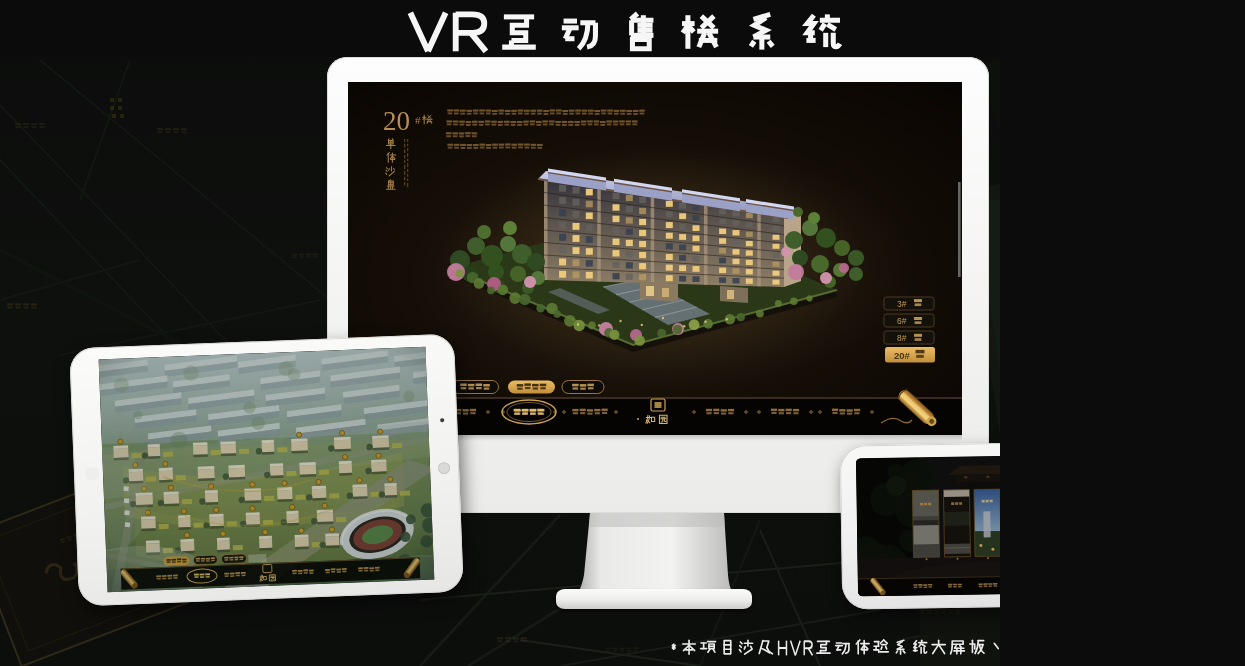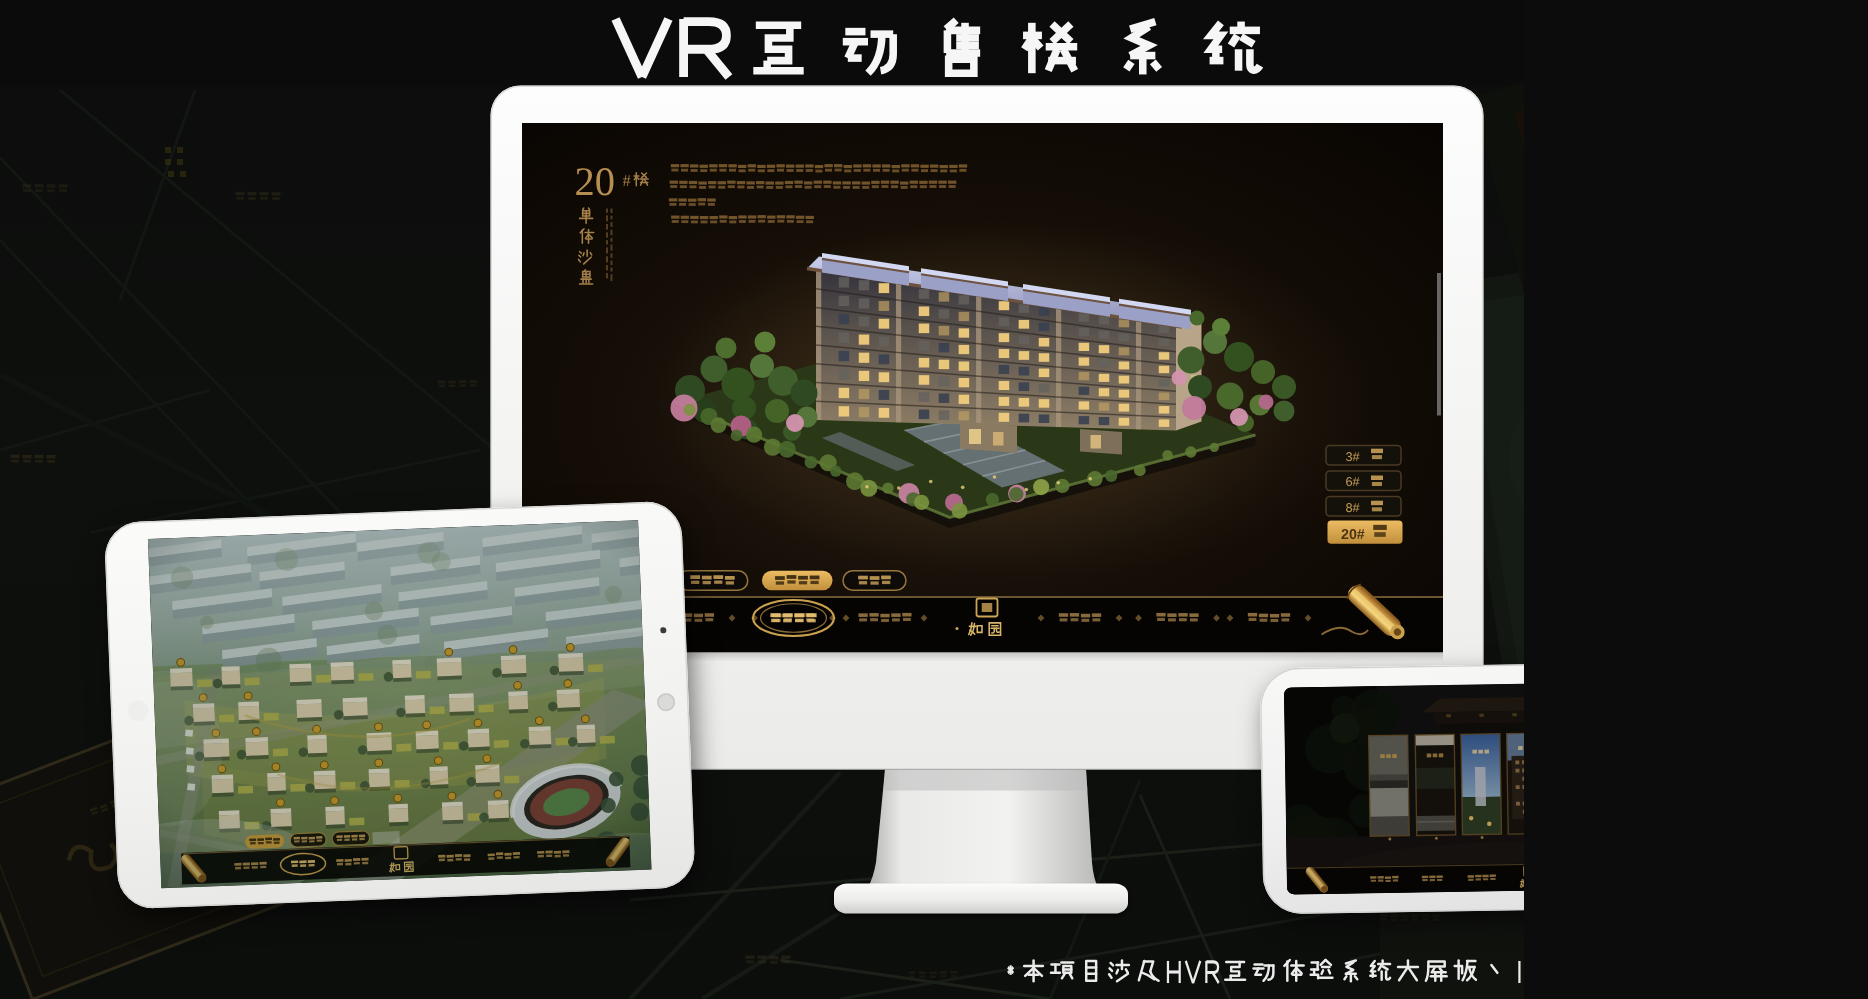--- a/index.html
+++ b/index.html
@@ -1,14 +1,14 @@
 <!DOCTYPE html>
 <html><head><meta charset="utf-8"><style>
 html,body{margin:0;padding:0;background:#0b0c0b;}
-#stage{position:relative;width:1000px;height:666px;overflow:hidden;background:#0c0d0c;font-family:"Liberation Sans",sans-serif;padding-left:16px;}
+#stage{position:relative;width:1000px;height:666px;overflow:hidden;background:#0c0d0c;font-family:"Liberation Sans",sans-serif;}
 .abs{position:absolute;}
 </style></head><body>
 <div id="stage">
 
 <svg class="abs" style="left:0;top:0" width="1245" height="666">
       <defs>
         <linearGradient id="bgv" x1="0" y1="0" x2="0" y2="1">
           <stop offset="0" stop-color="#0b0c0b"></stop>
           <stop offset="0.45" stop-color="#0e100e"></stop>
           <stop offset="1" stop-color="#0c0e0c"></stop>

